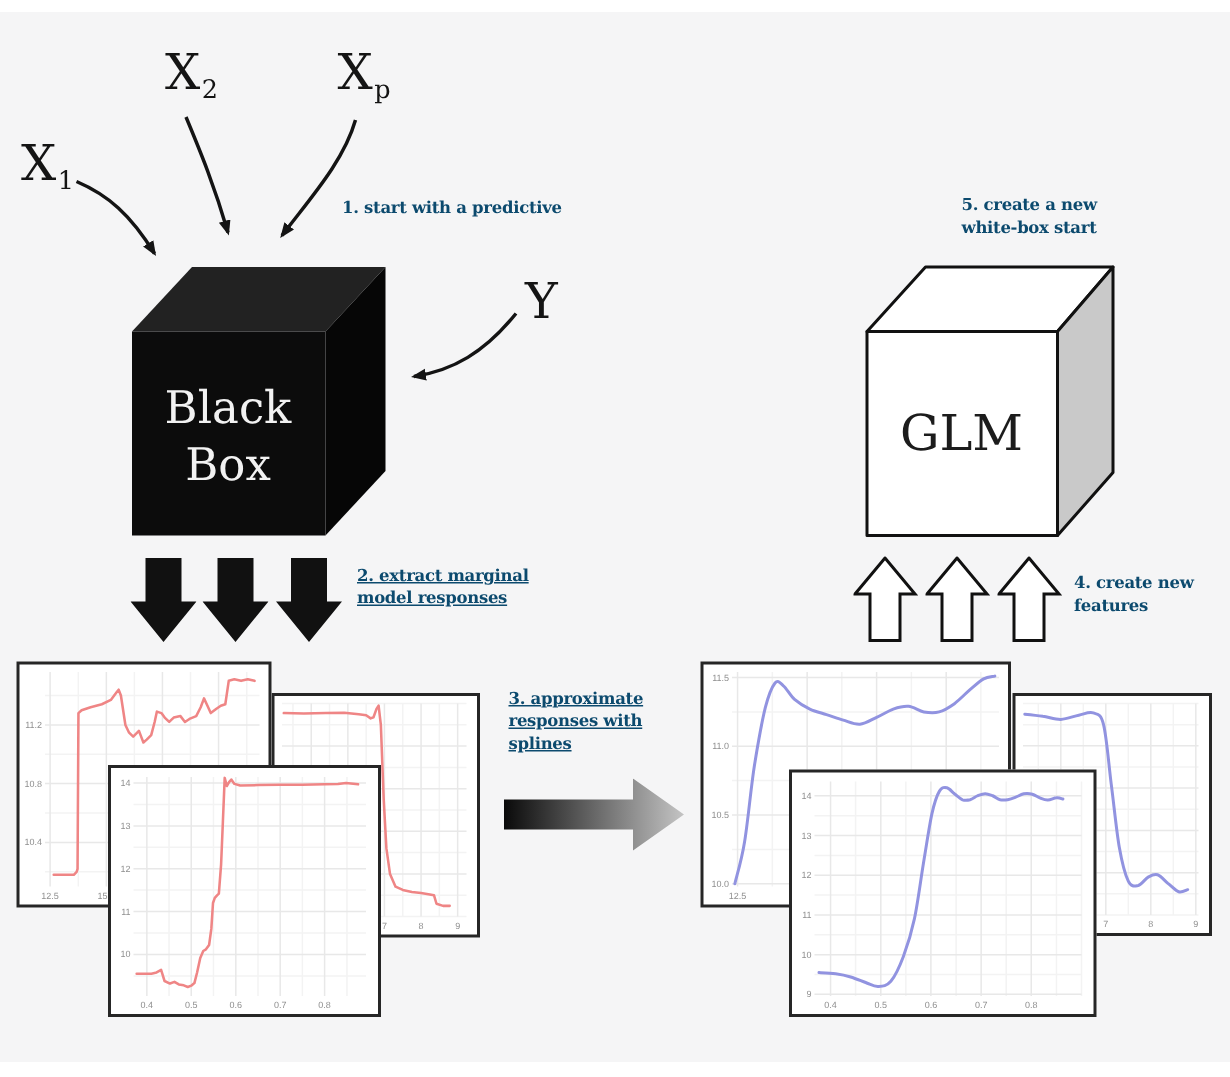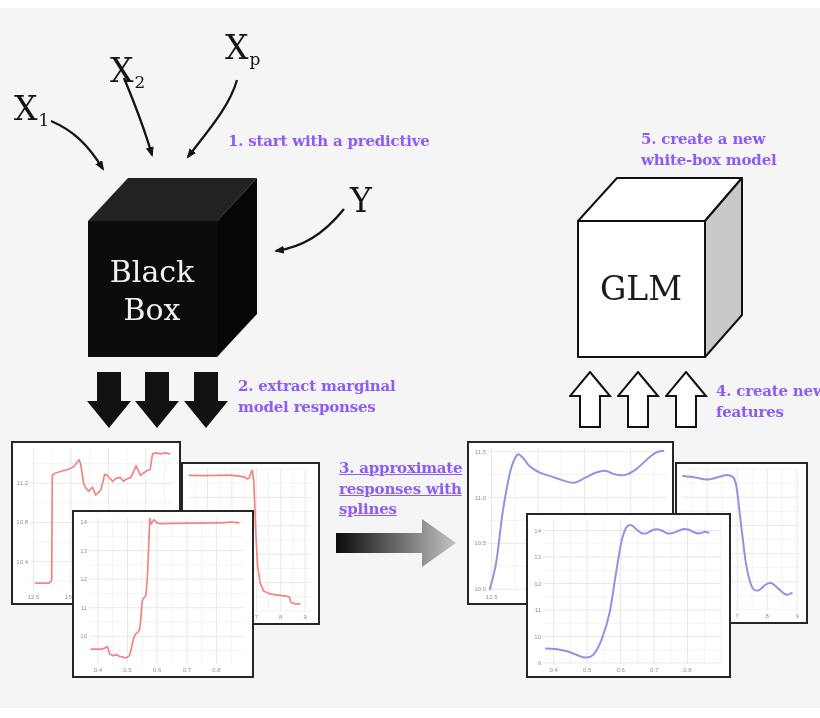--- a/index.html
+++ b/index.html
@@ -8,21 +8,21 @@
     background:#f5f5f6;
     font-family:"DejaVu Serif","Liberation Serif",serif;
   }
   .strip{position:absolute;left:0;width:820px;background:#ffffff;}
   .strip.top{top:0;height:8px;}
   .strip.bottom{bottom:0;height:10px;}
 
   .var-label{position:absolute;font-size:33px;color:#141414;line-height:1;}
   .var-label .subscript{font-size:17px;position:relative;top:.34em;margin-left:1px;}
 
-  .step-text{position:absolute;font-size:15px;font-weight:bold;color:#8b5cf6;
+  .step-text{position:absolute;font-size:11px;font-weight:bold;color:#0c4a6e;
     line-height:1.38;letter-spacing:-0.2px;white-space:nowrap;}
 
   .overlay-svg{position:absolute;left:0;top:0;}
 
   .cube-svg{position:absolute;}
   .cube-label{font-family:"DejaVu Serif","Liberation Serif",serif;}
 
   .block-arrow{position:absolute;}
 
   .mini-chart{
@@ -34,21 +34,21 @@
   .tick-text{font-family:"Liberation Sans","DejaVu Sans",sans-serif;fill:#8f8f8f;font-size:6px;}
 </style>
 </head>
 <body>
 
 <div class="screenshot">
   <div class="strip top"></div>
   <div class="strip bottom"></div>
 
   <div class="var-label" style="left:14px;top:92px;text-align:right;"><span>X</span><span class="subscript">1</span></div>
-  <div class="var-label" style="left:110px;top:31px;margin-top:23px;"><span>X</span><span class="subscript">2</span></div>
+  <div class="var-label" style="left:110px;top:31px;"><span>X</span><span class="subscript">2</span></div>
   <div class="var-label" style="left:225px;top:31px;"><span>X</span><span class="subscript">p</span></div>
   <div class="var-label" style="left:350px;top:184px;">Y</div>
 
   <svg class="overlay-svg" width="820" height="718">
     <defs>
       <marker id="ah" markerWidth="11" markerHeight="9" refX="8" refY="4" orient="auto" markerUnits="userSpaceOnUse">
         <path d="M0,0 L10,4 L0,8 Z" fill="#141414"></path>
       </marker>
     </defs>
     <path d="M 51,121 C 72,130 87,143 103,169" fill="none" stroke="#141414" stroke-width="2.3" marker-end="url(#ah)"></path>
@@ -68,36 +68,36 @@
   <svg class="cube-svg" style="left:576px;top:176px;" width="172" height="185">
     <polygon points="2,45 41,2 166,2 129,45" fill="#ffffff" stroke="#111111" stroke-width="2" stroke-linejoin="round"></polygon>
     <polygon points="129,45 166,2 166,139 129,181" fill="#c9c9c9" stroke="#111111" stroke-width="2" stroke-linejoin="round"></polygon>
     <rect x="2" y="45" width="127" height="136" fill="#ffffff" stroke="#111111" stroke-width="2" stroke-linejoin="round"></rect>
     <text class="cube-label" x="65" y="124" text-anchor="middle" font-size="33" fill="#1c1c1c">GLM</text>
   </svg>
 
   <div class="step-text" style="left:228px;top:131px;">
     <div>1. start with a predictive</div>
   </div>
-  <div class="step-text" style="left:238px;top:376px;">
+  <div class="step-text" style="left:238px;top:376px;text-decoration:underline;">
     <div>2. extract marginal</div>
     <div>model responses</div>
   </div>
   <div class="step-text" style="left:339px;top:458px;text-decoration:underline;">
     <div>3. approximate</div>
     <div>responses with</div>
     <div>splines</div>
   </div>
   <div class="step-text" style="left:716px;top:381px;">
     <div>4. create new</div>
     <div>features</div>
   </div>
   <div class="step-text" style="left:641px;top:129px;">
     <div>5. create a new</div>
-    <div>white-box model</div>
+    <div>white-box start</div>
   </div>
 
   <svg class="block-arrow" style="left:87px;top:372px;" width="44" height="56">
     <polygon points="10,0 34,0 34,29 44,29 22,56 0,29 10,29" fill="#111111"></polygon>
   </svg>
   <svg class="block-arrow" style="left:135px;top:372px;" width="44" height="56">
     <polygon points="10,0 34,0 34,29 44,29 22,56 0,29 10,29" fill="#111111"></polygon>
   </svg>
   <svg class="block-arrow" style="left:184px;top:372px;" width="44" height="56">
     <polygon points="10,0 34,0 34,29 44,29 22,56 0,29 10,29" fill="#111111"></polygon>

